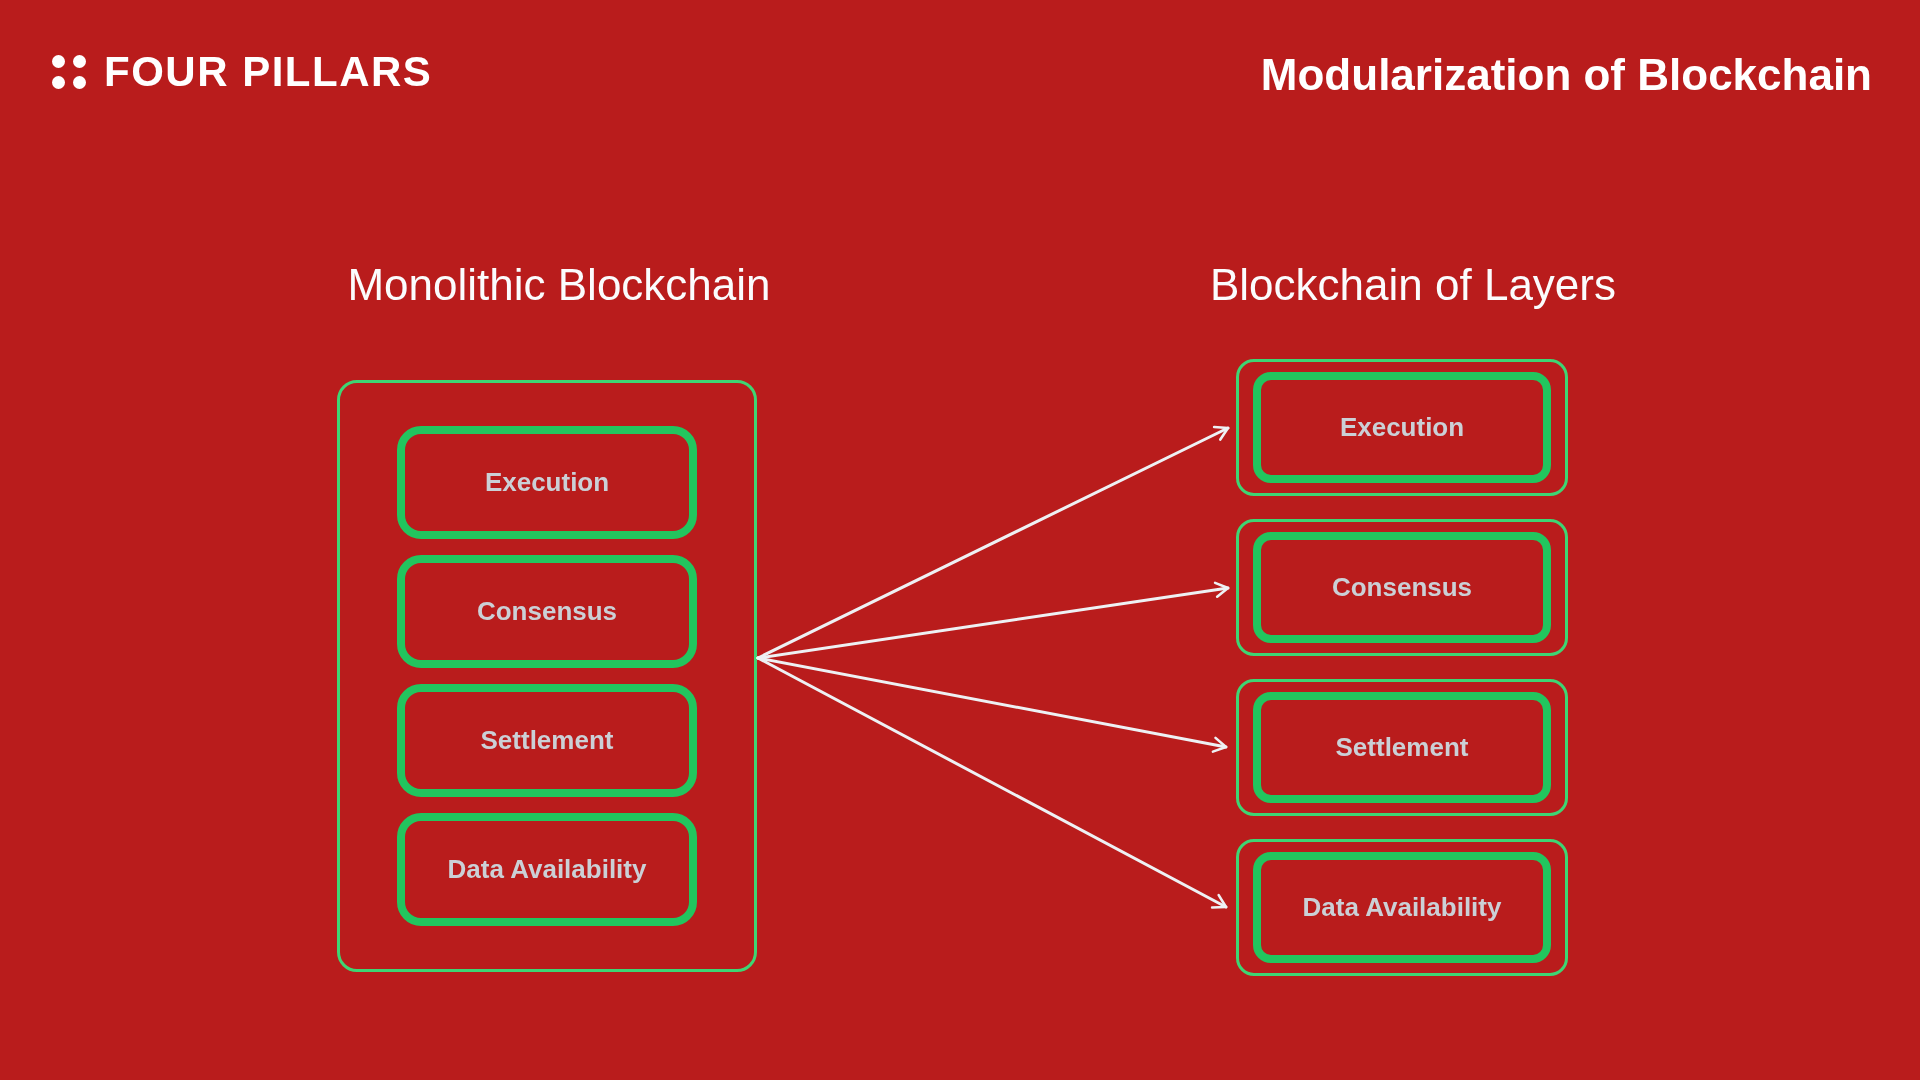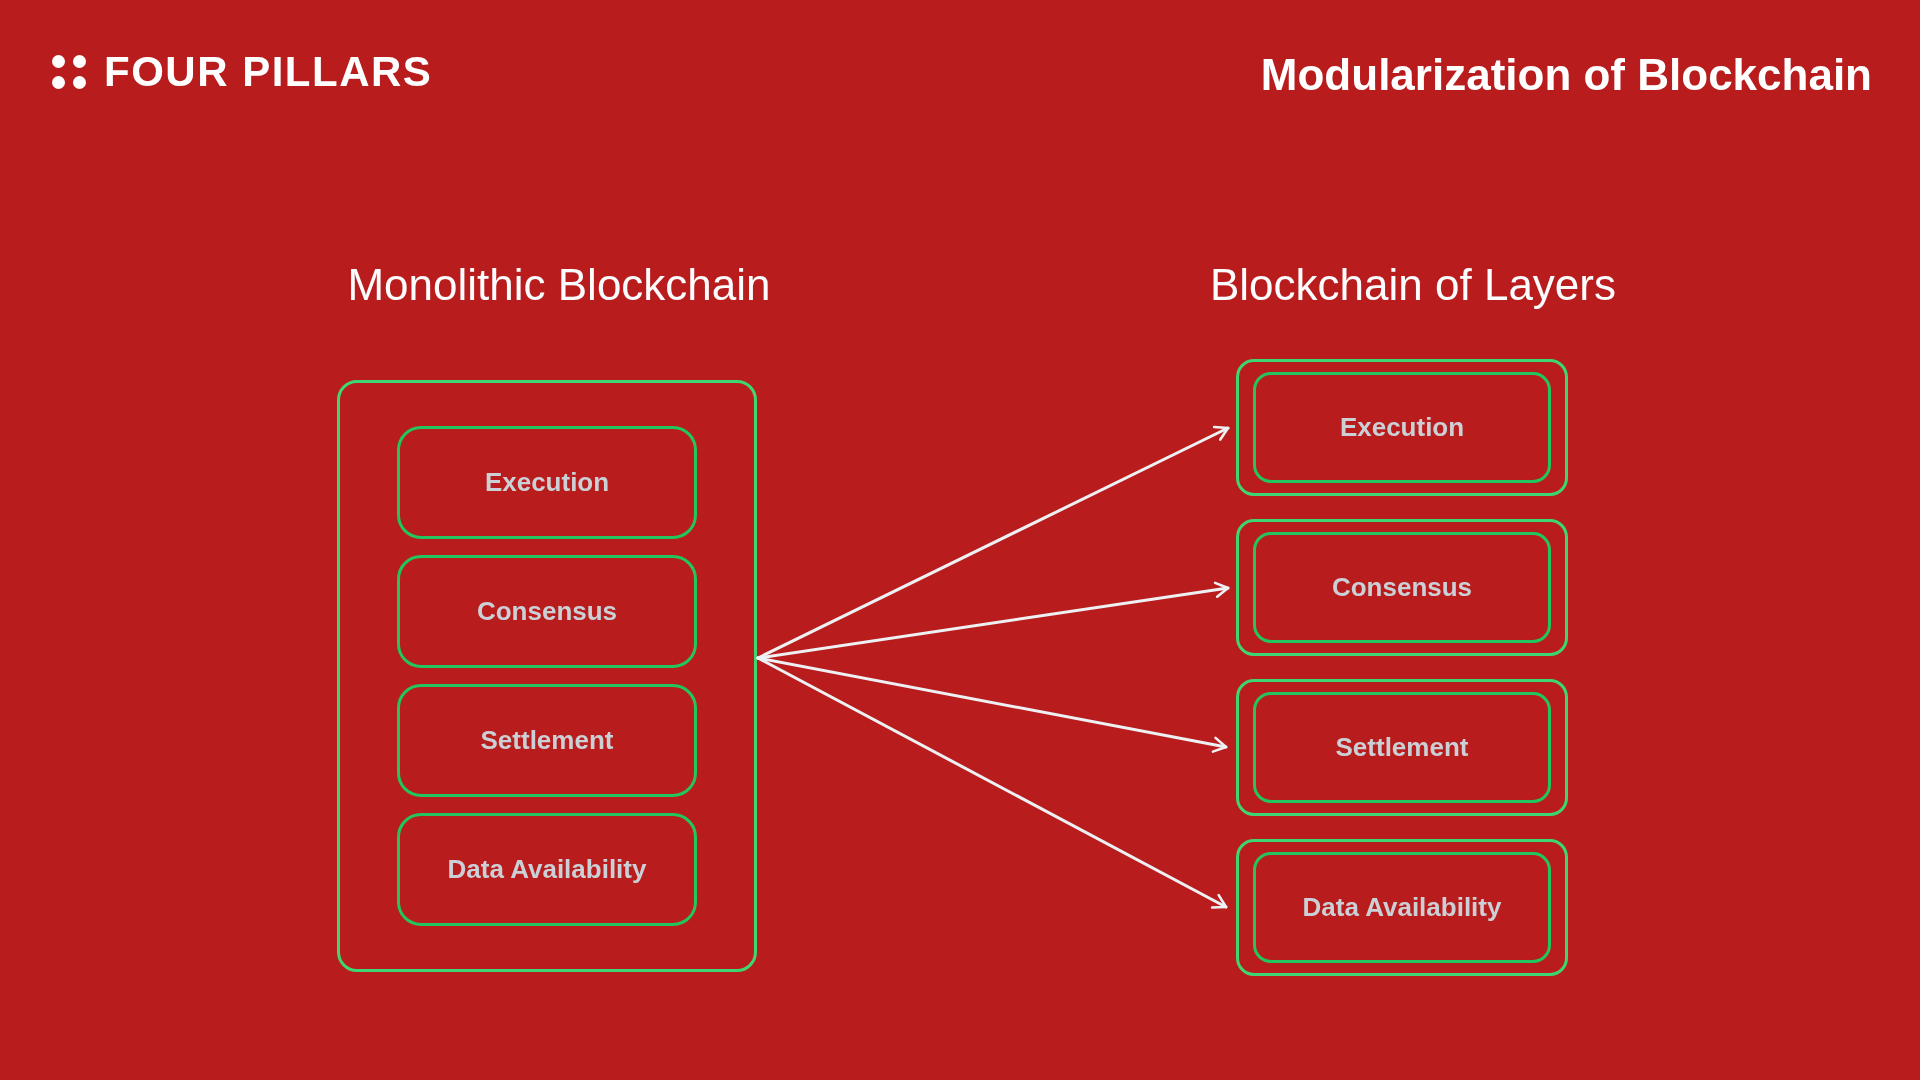--- a/index.html
+++ b/index.html
@@ -82,21 +82,21 @@
     display: flex;
     flex-direction: column;
     align-items: center;
     justify-content: center;
     gap: 16px;
   }
   .layer-box {
     box-sizing: border-box;
     width: 300px;
     height: 113px;
-    border: 3px solid #22c55e;
+    border: 8px solid #22c55e;
     border-radius: 24px;
     display: flex;
     align-items: center;
     justify-content: center;
     color: #CBD0D6;
     font-size: 26px;
     font-weight: bold;
     white-space: nowrap;
   }
 

